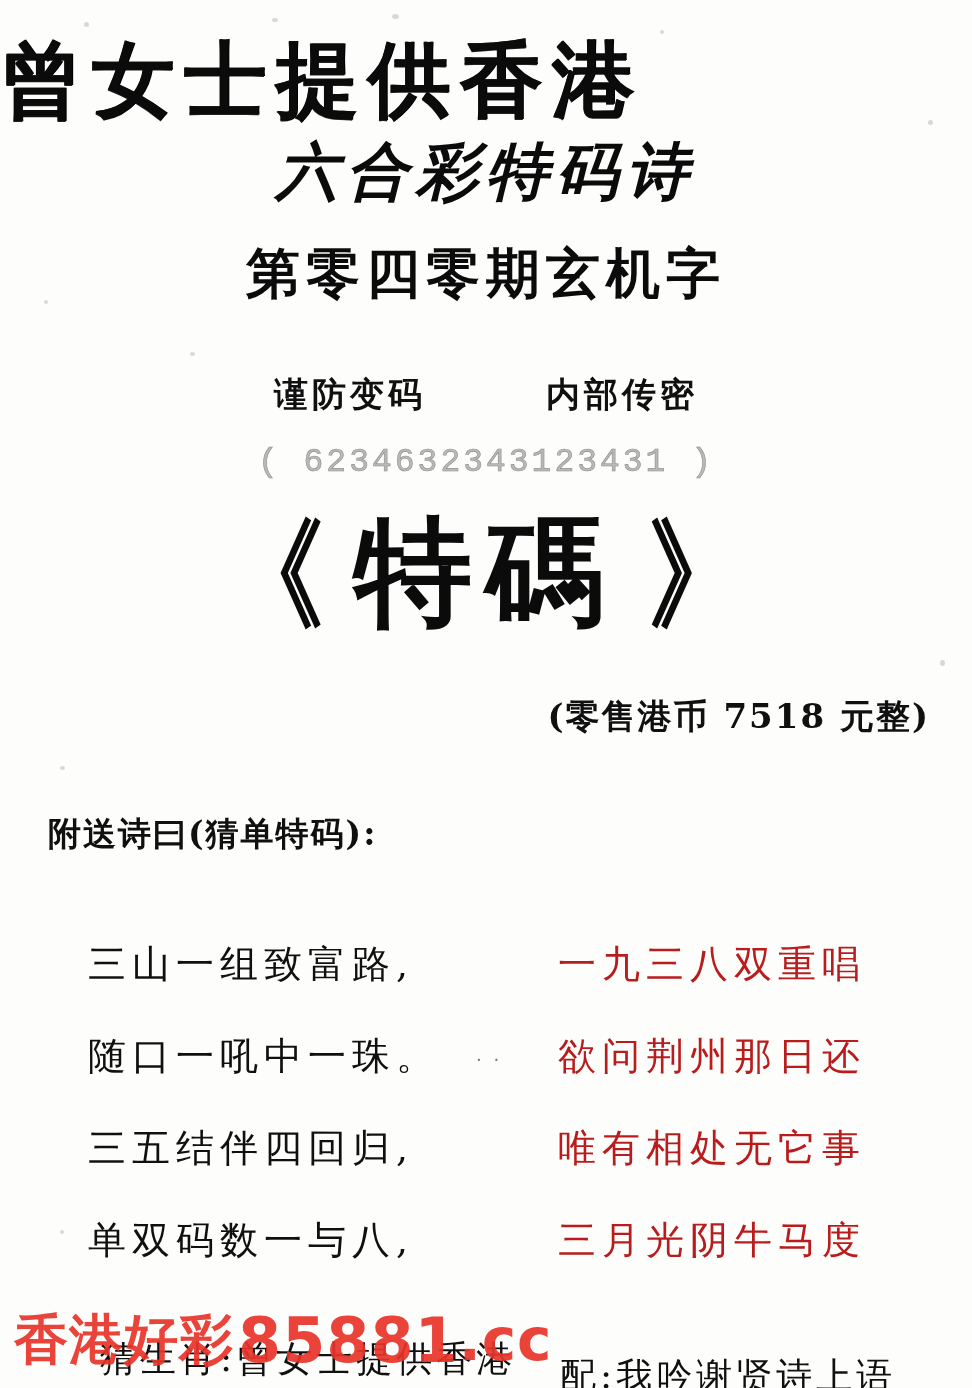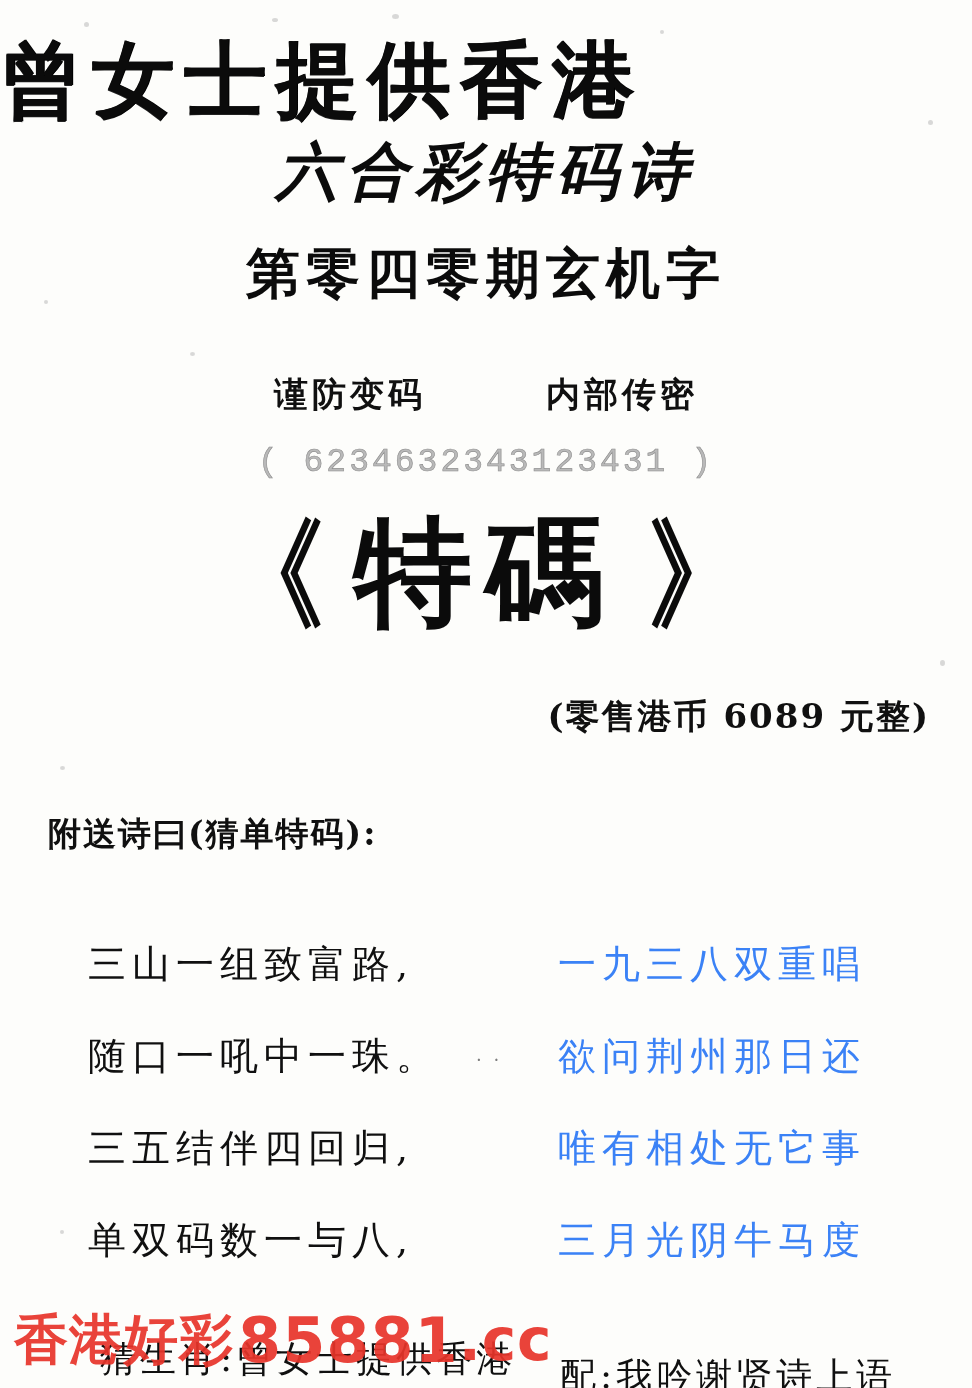--- a/index.html
+++ b/index.html
@@ -157,21 +157,21 @@
     font-size: 38px;
     letter-spacing: 6px;
     color: #101010;
   }
   .poem-right {
     width: 500px;
     padding-left: 88px;
     box-sizing: border-box;
     font-size: 38px;
     letter-spacing: 6px;
-    color: #3b82f6;
+    color: #b91c1c;
   }
 
   .bottom-row {
     position: absolute;
     top: 1318px;
     left: 0;
     width: 972px;
     display: flex;
     align-items: center;
     font-size: 36px;
@@ -244,21 +244,21 @@
   </div>
 
   <div class="codeline">( 6234632343123431 )</div>
 
   <div class="tema-wrap">
     <span class="tema-brkt">《</span>
     <span class="tema">特碼</span>
     <span class="tema-brkt">》</span>
   </div>
 
-  <div class="price">(零售港币 6089 元整)</div>
+  <div class="price">(零售港币 7518 元整)</div>
 
   <div class="poem-head">附送诗曰(猜单特码):</div>
 
   <div class="poem">
     <div class="poem-row">
       <div class="poem-left">三山一组致富路,</div>
       <div class="poem-right">一九三八双重唱</div>
     </div>
     <div class="poem-row">
       <div class="poem-left">随口一吼中一珠。</div>

